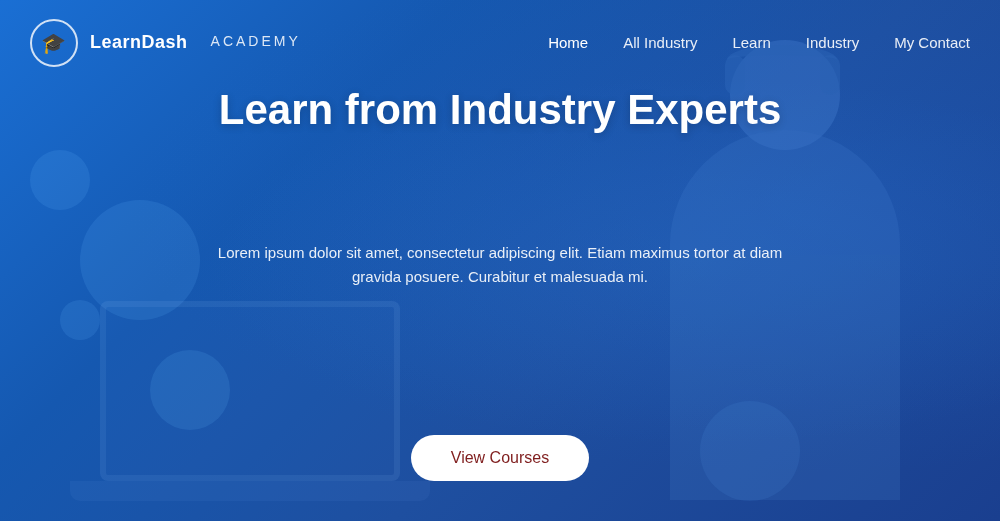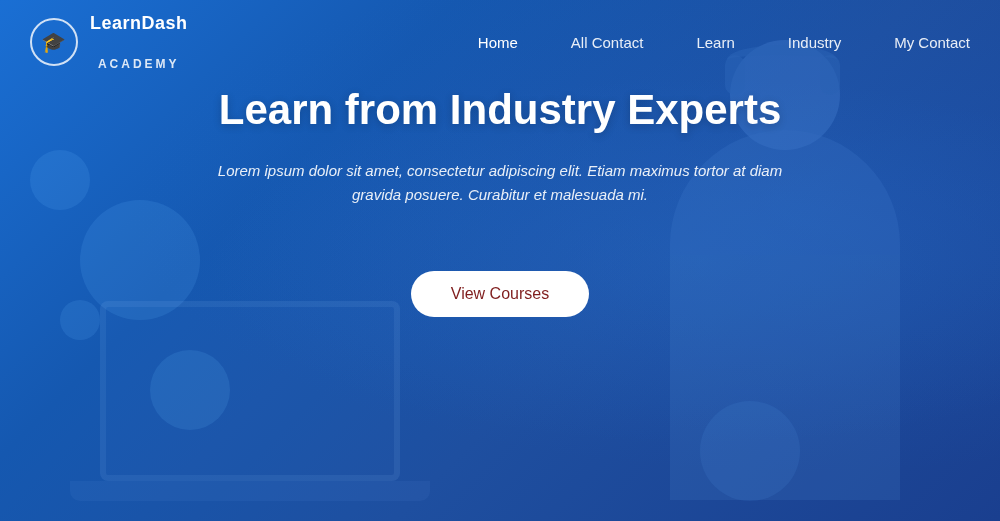--- a/index.html
+++ b/index.html
@@ -170,44 +170,44 @@
       border-radius: 50%;
       display: flex;
       align-items: center;
       justify-content: center;
       color: white;
       font-size: 20px;
     }
 
     .logo-text-area {
       display: flex;
-      flex-direction: column;
+      flex-direction: row;
       gap: 23px;
     }
 
     .logo-main {
       color: white;
       font-size: 18px;
       font-weight: 700;
       letter-spacing: 0.5px;
       line-height: 1.1;
     }
 
     .logo-sub {
       color: rgba(255,255,255,0.85);
-      font-size: 12px;
+      font-size: 14px;
       letter-spacing: 3px;
-      font-weight: 700;
+      font-weight: 400;
       text-align: center;
     }
 
     .nav-links {
       display: flex;
       align-items: flex-start;
-      gap: 53px;
+      gap: 35px;
       list-style: none;
     }
 
     .nav-links li a {
       color: rgba(255,255,255,0.9);
       text-decoration: none;
       font-size: 15px;
       font-weight: 400;
       transition: color 0.2s;
     }
@@ -218,42 +218,41 @@
     }
 
     
     .hero-content {
       position: relative;
       z-index: 10;
       flex: 1;
       display: flex;
       flex-direction: column;
       align-items: center;
-      justify-content: flex-start;
+      justify-content: space-between;
       text-align: center;
       padding: 0 200px;
       padding-bottom: 40px;
     }
 
     .hero-title {
       color: white;
       font-size: 42px;
       font-weight: 700;
       line-height: 1.2;
       margin-bottom: 24px;
       text-shadow: 0 2px 8px rgba(0,0,0,0.2);
     }
 
     .hero-subtitle {
       color: rgba(255,255,255,0.9);
       font-size: 15px;
       line-height: 1.6;
       margin-bottom: 64px;
       max-width: 580px;
-      font-style: italic;
     }
 
     .view-courses-btn {
       background: white;
       color: #7f1d1d;
       border: none;
       border-radius: 30px;
       padding: 14px 40px;
       font-size: 16px;
       font-weight: 500;
@@ -298,21 +297,21 @@
         <span class="logo-main">LearnDash</span>
         <span class="logo-sub">ACADEMY</span>
       </div>
     </div>
 
     <ul class="nav-links">
       <li class="active">
         <a href="#">Home</a>
       </li>
       <li>
-        <a href="#">All Contact</a>
+        <a href="#">All Industry</a>
       </li>
       <li>
         <a href="#">Learn</a>
       </li>
       <li>
         <a href="#">Industry</a>
       </li>
       <li>
         <a href="#">My Contact</a>
       </li>

